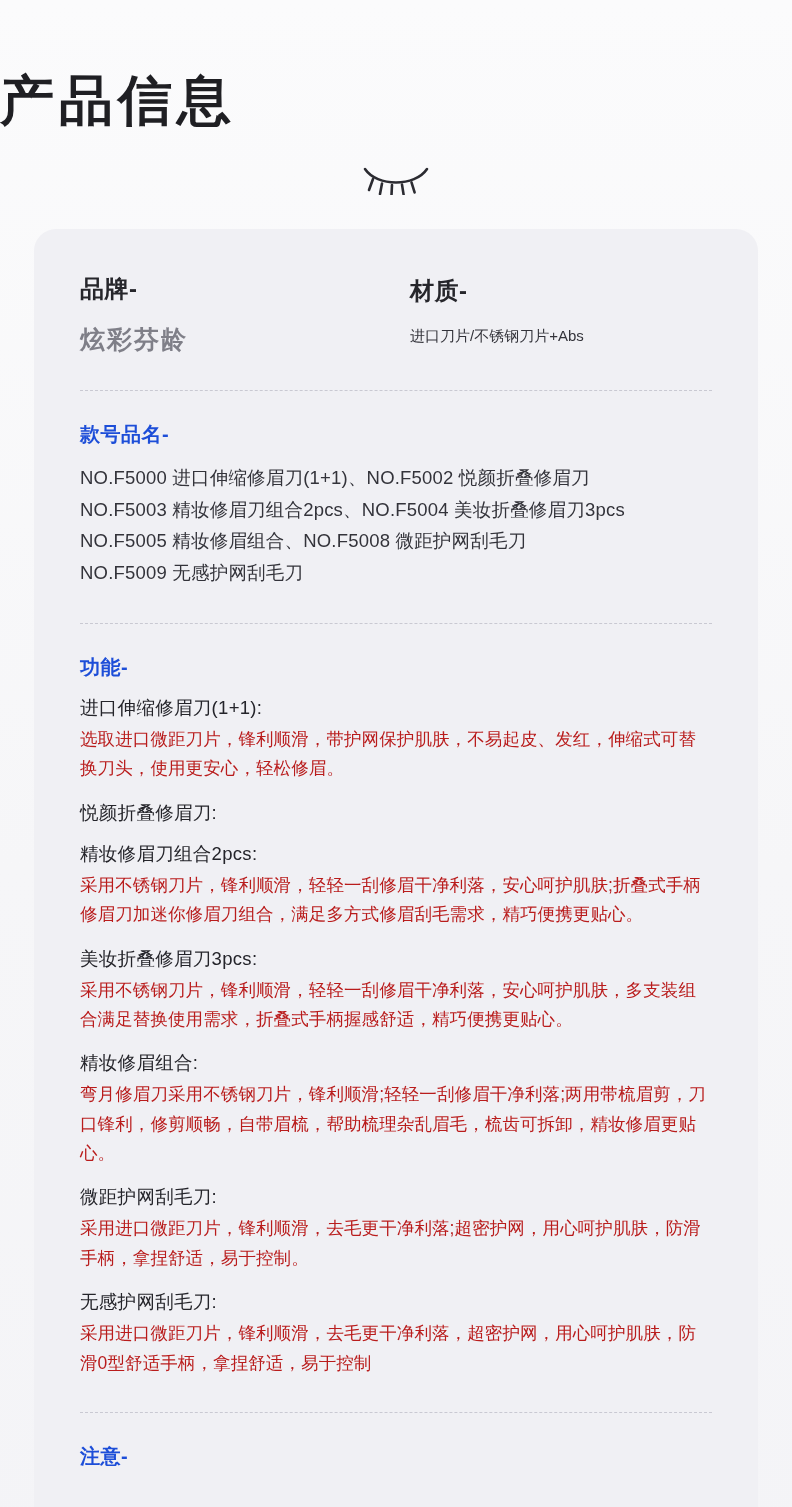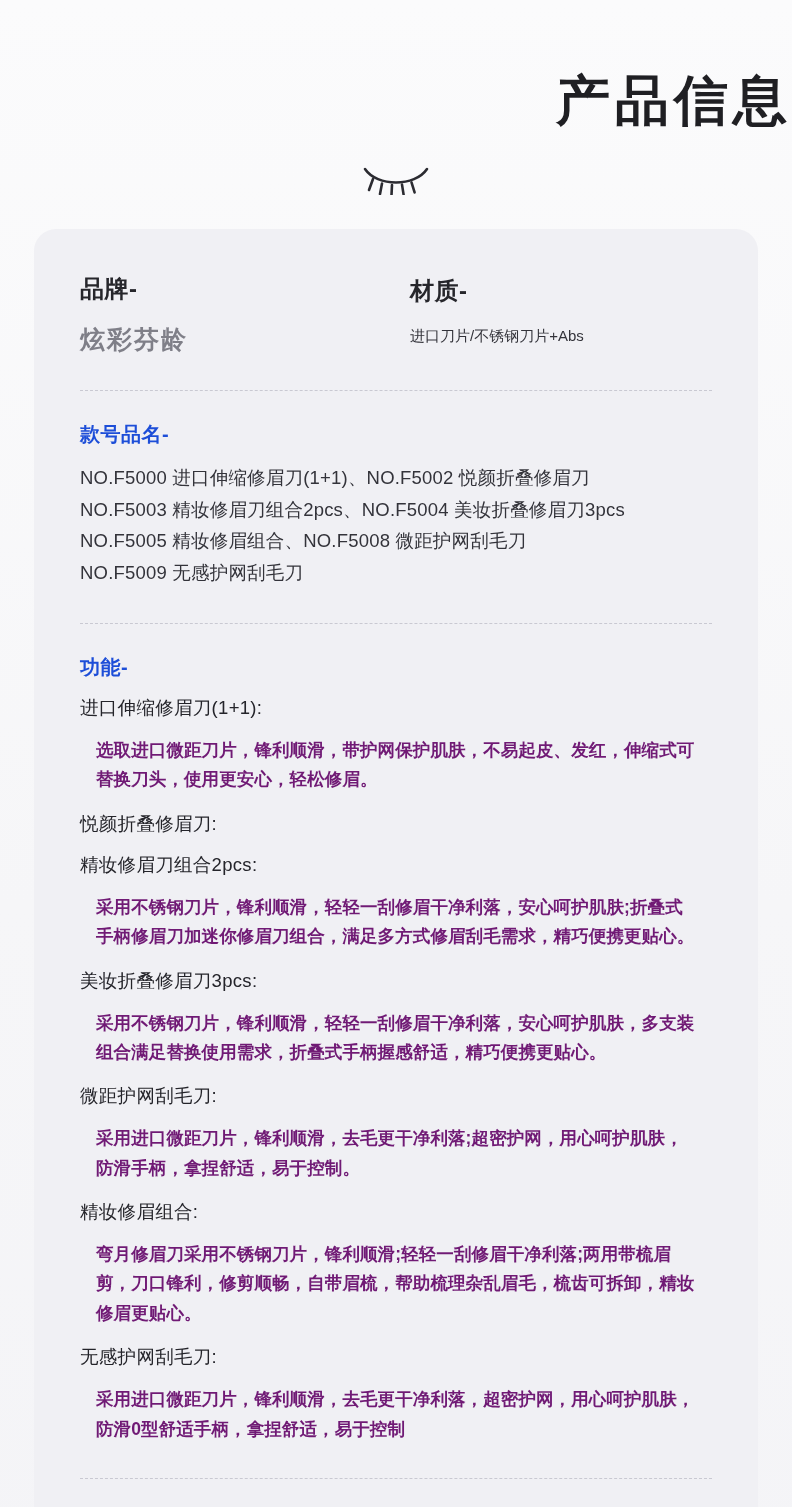--- a/index.html
+++ b/index.html
@@ -20,21 +20,21 @@
     min-height: 1507px;
     box-sizing: border-box;
     background: linear-gradient(180deg, #fbfbfc 0%, #f6f6f8 55%, #f4f4f7 100%);
     padding: 0 0 40px 0;
     overflow: hidden;
   }
 
   
   .header {
     padding-top: 72px;
-    text-align: right;
+    text-align: left;
   }
   .page-title {
     font-size: 54px;
     font-weight: 700;
     letter-spacing: 5px;
     color: #1f1f23;
     line-height: 1.05;
     margin: 0;
   }
   .lash-wrap {
@@ -111,24 +111,23 @@
   .feature-name {
     font-size: 18.5px;
     font-weight: 400;
     color: #24242a;
     margin: 0 0 5px 0;
     letter-spacing: 0.3px;
   }
   .feature-desc {
     font-size: 17.5px;
     line-height: 1.68;
-    color: #701a75;
-    margin: 16px;
+    color: #b91c1c;
+    margin: 0;
     letter-spacing: 0.1px;
-    font-weight: bold;
   }
 </style>
 </head>
 <body>
 
 <div class="page">
 
   <div class="header">
     <h1 class="page-title">产品信息</h1>
     <div class="lash-wrap">
@@ -182,28 +181,28 @@
       </div>
       <div class="feature-block">
         <p class="feature-name">精妆修眉刀组合2pcs:</p>
         <p class="feature-desc">采用不锈钢刀片，锋利顺滑，轻轻一刮修眉干净利落，安心呵护肌肤;折叠式手柄修眉刀加迷你修眉刀组合，满足多方式修眉刮毛需求，精巧便携更贴心。</p>
       </div>
       <div class="feature-block">
         <p class="feature-name">美妆折叠修眉刀3pcs:</p>
         <p class="feature-desc">采用不锈钢刀片，锋利顺滑，轻轻一刮修眉干净利落，安心呵护肌肤，多支装组合满足替换使用需求，折叠式手柄握感舒适，精巧便携更贴心。</p>
       </div>
       <div class="feature-block">
+        <p class="feature-name">精妆修眉组合:</p>
+        <p class="feature-desc">弯月修眉刀采用不锈钢刀片，锋利顺滑;轻轻一刮修眉干净利落;两用带梳眉剪，刀口锋利，修剪顺畅，自带眉梳，帮助梳理杂乱眉毛，梳齿可拆卸，精妆修眉更贴心。</p>
+      </div>
+      <div class="feature-block">
         <p class="feature-name">微距护网刮毛刀:</p>
         <p class="feature-desc">采用进口微距刀片，锋利顺滑，去毛更干净利落;超密护网，用心呵护肌肤，防滑手柄，拿捏舒适，易于控制。</p>
       </div>
       <div class="feature-block">
-        <p class="feature-name">精妆修眉组合:</p>
-        <p class="feature-desc">弯月修眉刀采用不锈钢刀片，锋利顺滑;轻轻一刮修眉干净利落;两用带梳眉剪，刀口锋利，修剪顺畅，自带眉梳，帮助梳理杂乱眉毛，梳齿可拆卸，精妆修眉更贴心。</p>
-      </div>
-      <div class="feature-block">
         <p class="feature-name">无感护网刮毛刀:</p>
         <p class="feature-desc">采用进口微距刀片，锋利顺滑，去毛更干净利落，超密护网，用心呵护肌肤，防滑0型舒适手柄，拿捏舒适，易于控制</p>
       </div>
     </div>
 
     <hr class="divider">
 
     <div>
       <p class="section-label">注意-</p>
 

